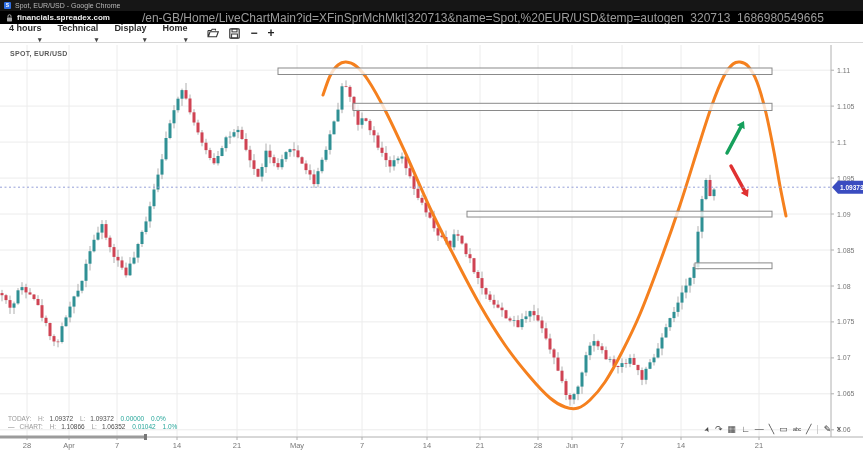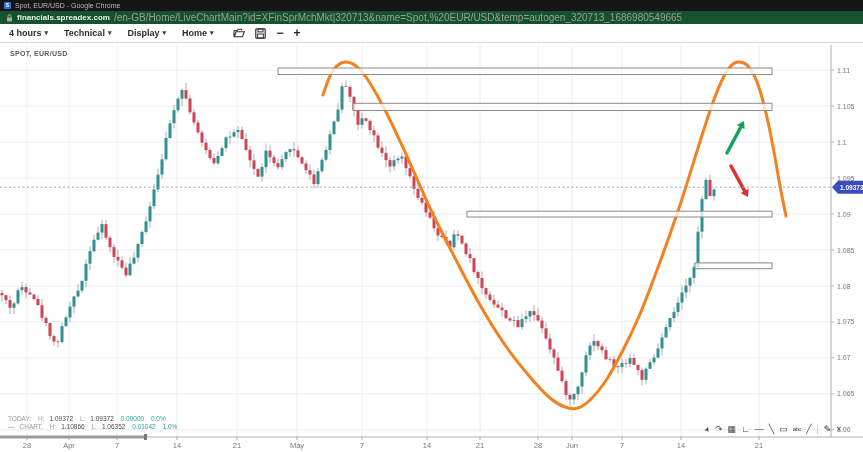--- a/index.html
+++ b/index.html
@@ -14,32 +14,32 @@
     background:#161616; display:flex; align-items:center; gap:4px; padding-left:4px;
   }
   .favicon {
     width:7px; height:7px; background:#2f6fe4; border-radius:1px; color:#fff;
     font-size:5px; line-height:7px; text-align:center; font-weight:bold; flex:0 0 auto;
   }
   .title-text { color:#b9b9b9; font-size:7px; white-space:nowrap; }
   
   .urlbar {
     position:absolute; left:0; top:11px; width:863px; height:13px;
-    background:#14532d; display:flex; align-items:center; gap:4px; padding-left:6px;
+    background:#000000; display:flex; align-items:center; gap:4px; padding-left:6px;
     white-space:nowrap; overflow:hidden;
   }
   .url-domain { color:#ededed; font-size:8px; font-weight:bold; }
-  .url-path { color:#9b9b9b; font-size:10px; }
+  .url-path { color:#9b9b9b; font-size:12px;margin-left:28px; }
   
   .apptoolbar {
     position:absolute; left:0; top:24px; width:863px; height:19px; background:#fff;
     border-bottom:1px solid #d8d8d8; display:flex; align-items:center; padding-left:9px;
   }
-  .dd { display:flex; align-items:center; gap:3px; margin-right:16px; font-size:9px;
-        font-weight:bold; color:#2d2d2d; cursor:pointer; }
+  .dd { display:flex; align-items:flex-end; gap:3px; margin-right:16px; font-size:9px;
+        font-weight:bold; color:#2d2d2d; cursor:pointer;flex-direction:column; }
   .dd .caret { font-size:7px; color:#444; }
   .tool-icons { display:flex; align-items:center; gap:10px; margin-left:4px; }
   .tool-icons .txt { font-size:12px; font-weight:bold; color:#222; line-height:10px; }
   
   .chart-area { position:absolute; left:0; top:43px; width:863px; height:409px; background:#fff; }
   .symbol-label {
     position:absolute; left:10px; top:7px; font-size:7px; font-weight:bold;
     color:#5a5a5a; letter-spacing:0.3px;
   }
   .legend { position:absolute; left:8px; top:372px; font-size:6.5px; line-height:8px; white-space:nowrap; }

